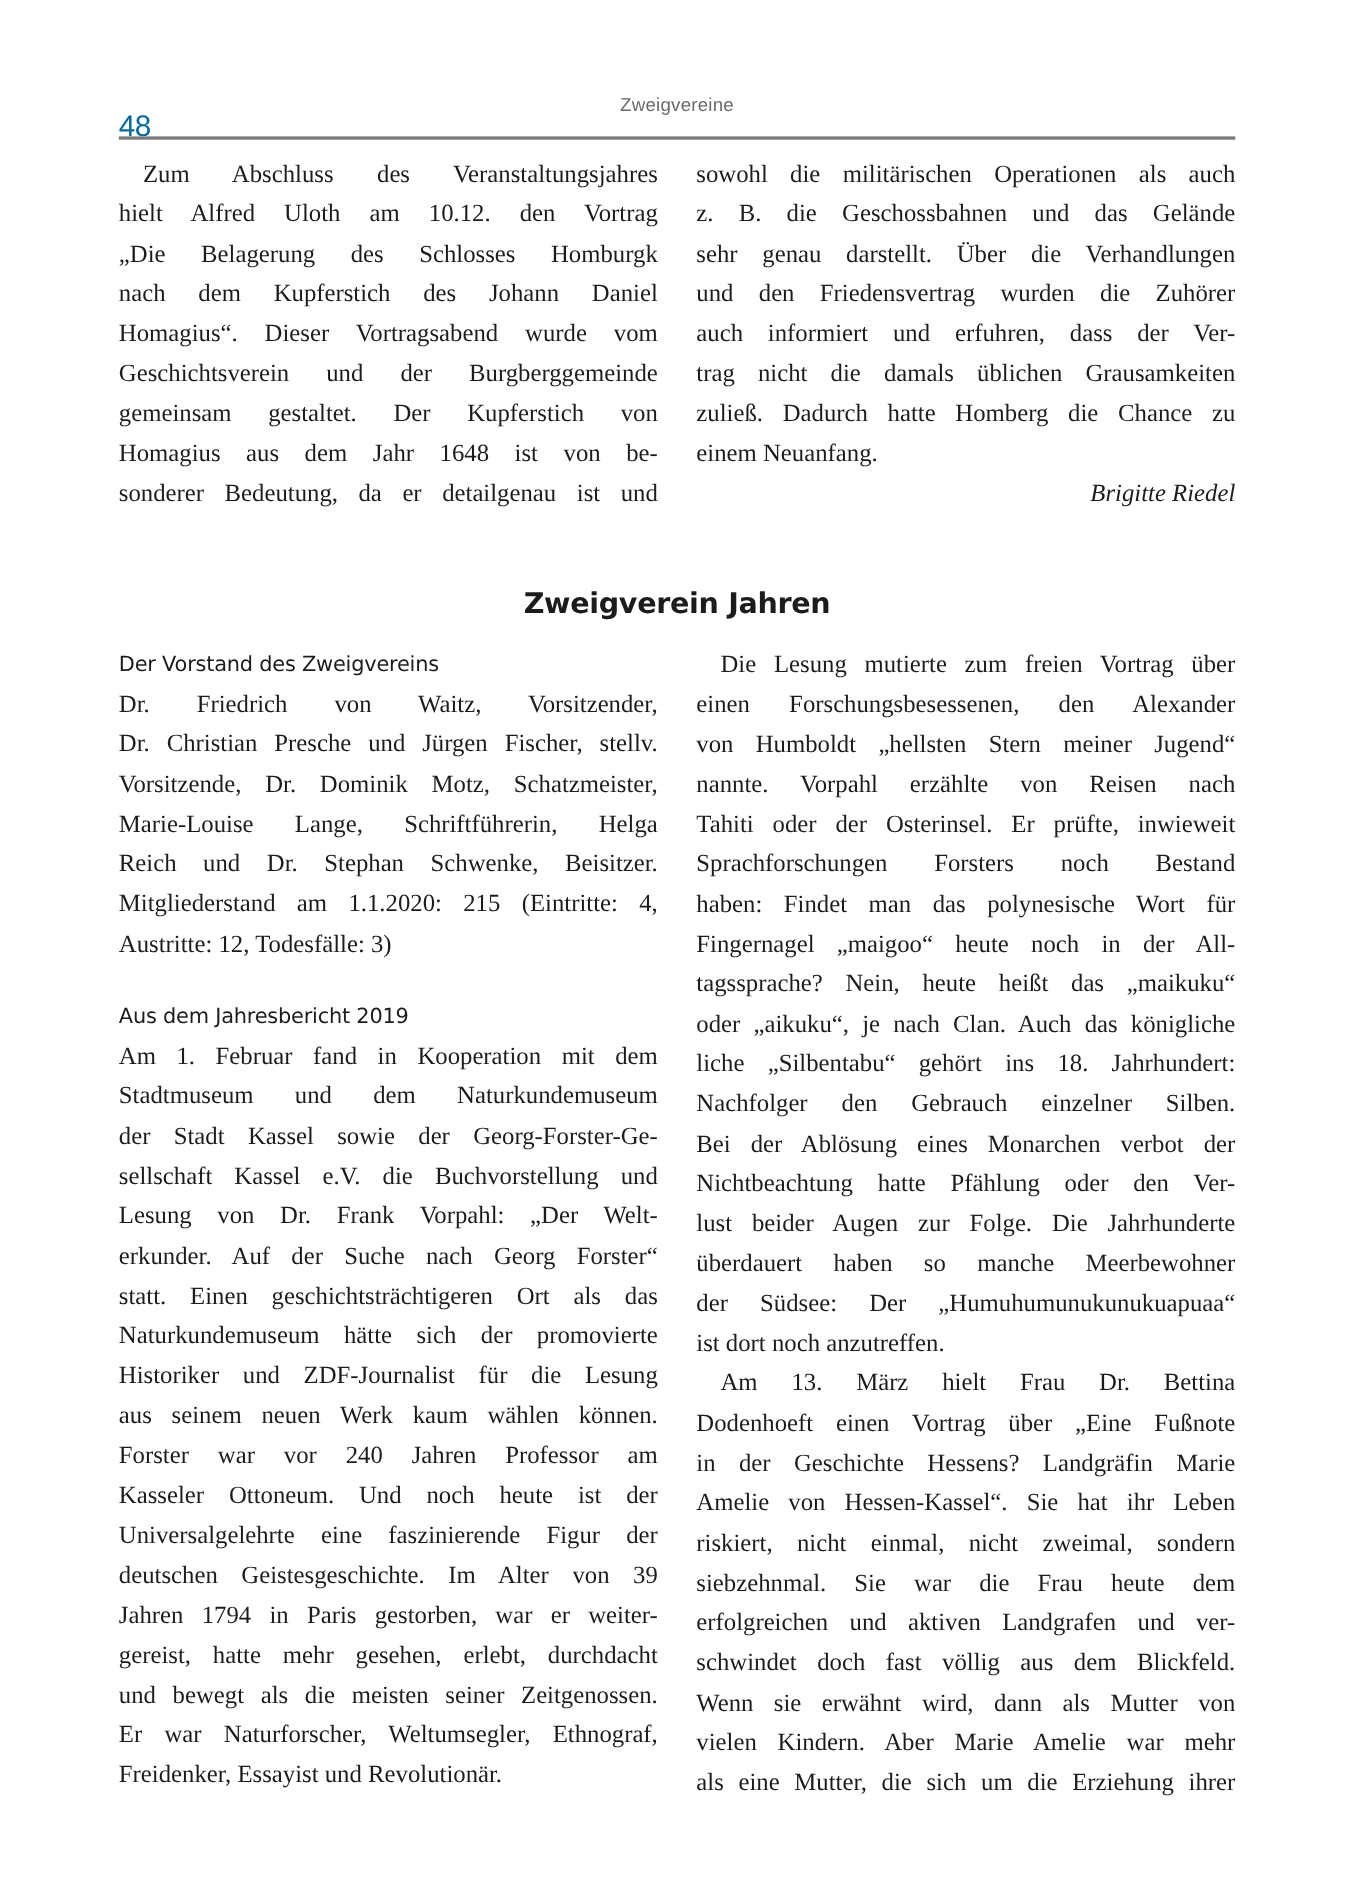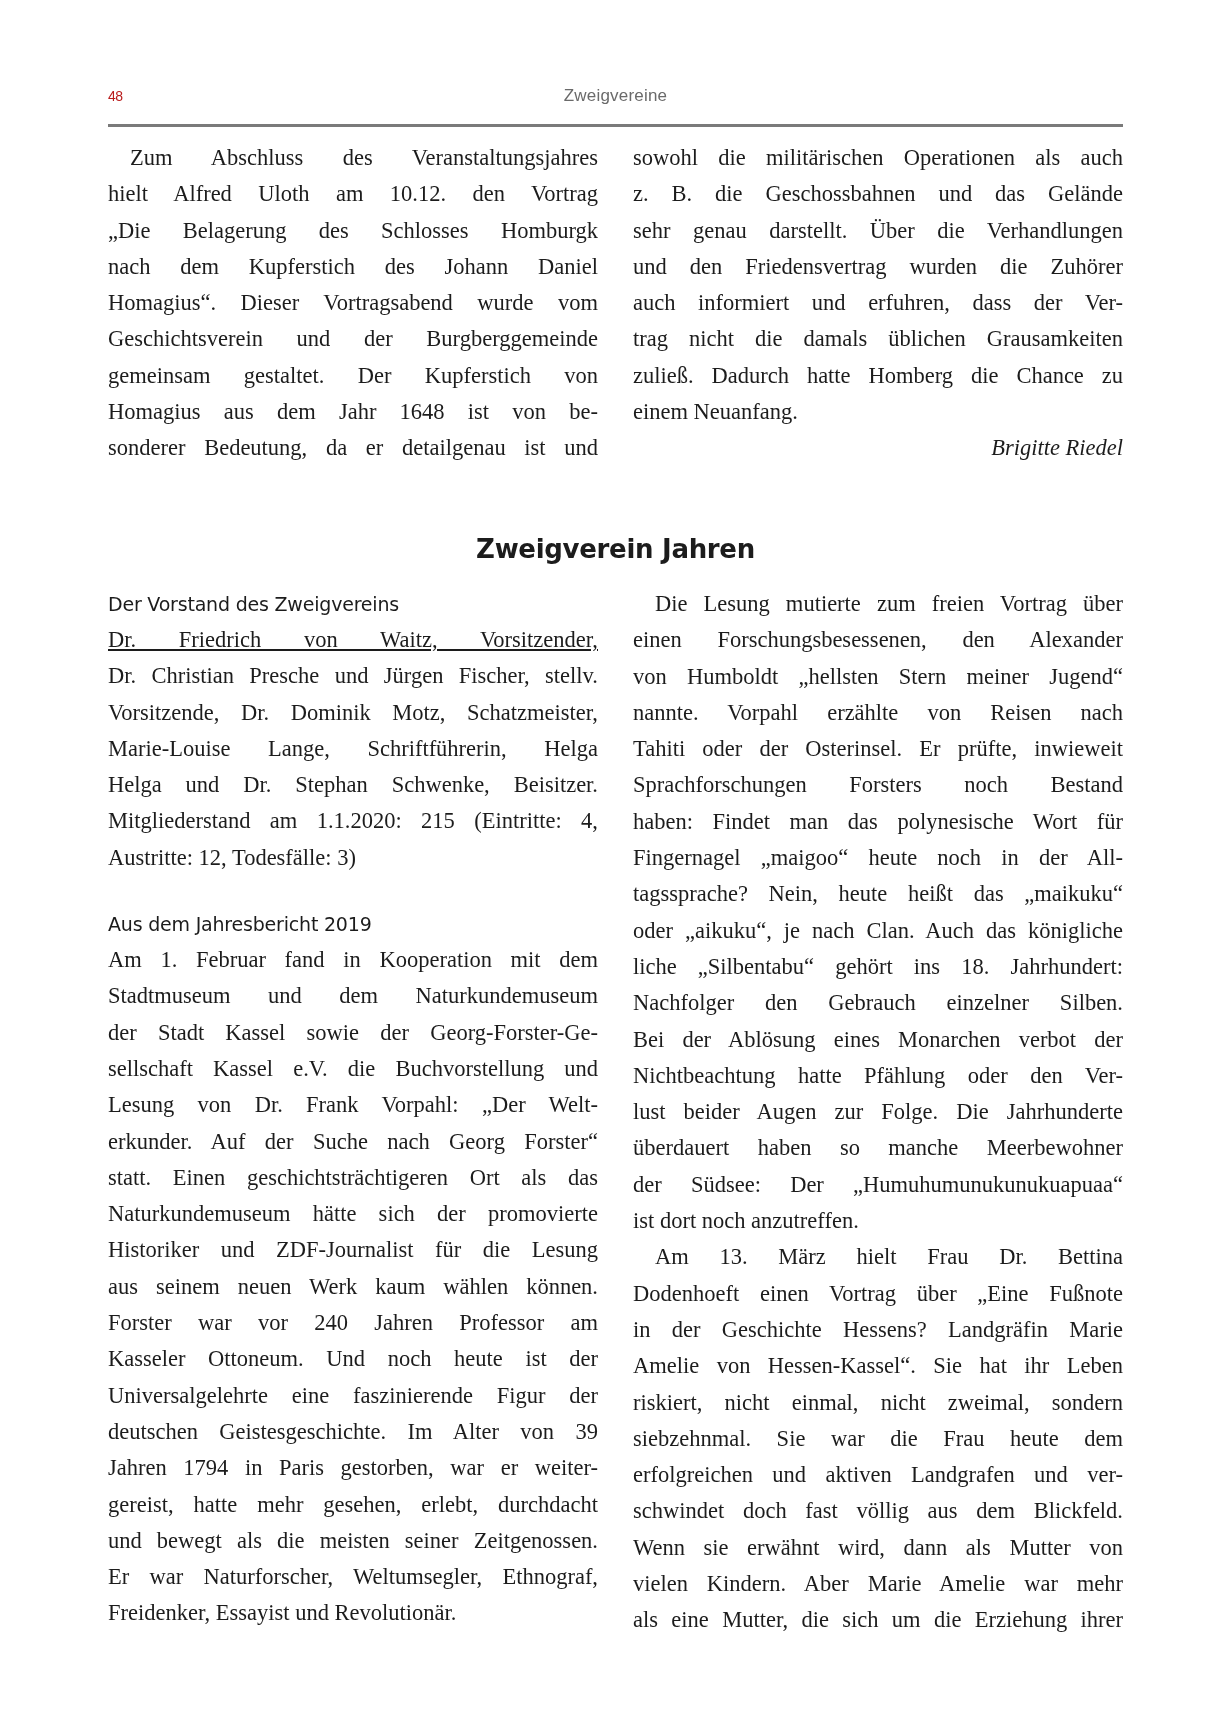--- a/index.html
+++ b/index.html
@@ -1,19 +1,19 @@
 <!DOCTYPE html>
 <html><head>
   <meta charset="utf-8">
   <style>
     html, body { margin: 0; padding: 0; background: #ffffff; }
     body { width: 1225px; height: 1730px; position: relative; overflow: hidden; color: #1c1c1c; }
     .page { position: absolute; left: 0; top: 0; width: 1225px; height: 1730px; }
     .running-head { position: absolute; left: 108px; top: 84px; width: 1015px; height: 34px; }
-    .page-number { position: absolute; left: 0; top: 4px; font-family: "Liberation Sans", sans-serif; font-size: 14px; color: #b91c1c; letter-spacing: -0.5px; }
+    .page-number { position: absolute; left: 0; top: 16px; font-family: "Liberation Sans", sans-serif; font-size: 27px; color: #0369a1; letter-spacing: -0.5px; }
     .running-title { position: absolute; left: 0; right: 0; top: 2px; text-align: center; font-family: "Liberation Sans", sans-serif; font-size: 17px; color: #6a6a6a; letter-spacing: 0.2px; }
     .rule { position: absolute; left: 108px; top: 124px; width: 1015px; height: 3px; background: #7a7a7a; }
 
     .col { position: absolute; width: 490px; font-family: "Liberation Serif", serif; font-size: 22.5px; color: #1c1c1c; }
     .col-left { left: 108px; }
     .col-right { left: 633px; }
     .line { display: block; height: 36.3px; line-height: 36.3px; text-align: justify; text-align-last: justify; white-space: nowrap; overflow: visible; }
     .line.last { text-align-last: left; }
     .line.indent { padding-left: 22px; }
     .sig { text-align: right; font-style: italic; text-align-last: right; }
@@ -54,25 +54,25 @@
     <span class="line" style="white-space: nowrap;">trag nicht die damals üblichen Grausamkeiten</span>
     <span class="line" style="white-space: nowrap;">zuließ. Dadurch hatte Homberg die Chance zu</span>
     <span class="line last" style="white-space: nowrap;">einem Neuanfang.</span>
     <span class="line sig" style="white-space: nowrap;">Brigitte Riedel</span>
   </div>
 
   <div class="section-title">Zweigverein Jahren</div>
 
   <div class="col col-left" style="top:586px;">
     <span class="subhead">Der Vorstand des Zweigvereins</span>
-    <span class="line" style="white-space: nowrap; text-decoration: underline;">Dr. Friedrich von Waitz, Vorsitzender,</span>
+    <span class="line" style="white-space: nowrap;">Dr. Friedrich von Waitz, Vorsitzender,</span>
     <span class="line" style="white-space: nowrap;">Dr. Christian Presche und Jürgen Fischer, stellv.</span>
     <span class="line" style="white-space: nowrap;">Vorsitzende, Dr. Dominik Motz, Schatzmeister,</span>
     <span class="line" style="white-space: nowrap;">Marie-Louise Lange, Schriftführerin, Helga</span>
-    <span class="line" style="white-space: nowrap;">Helga und Dr. Stephan Schwenke, Beisitzer.</span>
+    <span class="line" style="white-space: nowrap;">Reich und Dr. Stephan Schwenke, Beisitzer.</span>
     <span class="line" style="white-space: nowrap;">Mitgliederstand am 1.1.2020: 215 (Eintritte: 4,</span>
     <span class="line last" style="white-space: nowrap;">Austritte: 12, Todesfälle: 3)</span>
     <span class="gap"></span>
     <span class="subhead">Aus dem Jahresbericht 2019</span>
     <span class="line" style="white-space: nowrap;">Am 1. Februar fand in Kooperation mit dem</span>
     <span class="line" style="white-space: nowrap;">Stadtmuseum und dem Naturkundemuseum</span>
     <span class="line" style="white-space: nowrap;">der Stadt Kassel sowie der Georg-Forster-Ge-</span>
     <span class="line" style="white-space: nowrap;">sellschaft Kassel e.V. die Buchvorstellung und</span>
     <span class="line" style="white-space: nowrap;">Lesung von Dr. Frank Vorpahl: „Der Welt-</span>
     <span class="line" style="white-space: nowrap;">erkunder. Auf der Suche nach Georg Forster“</span>

